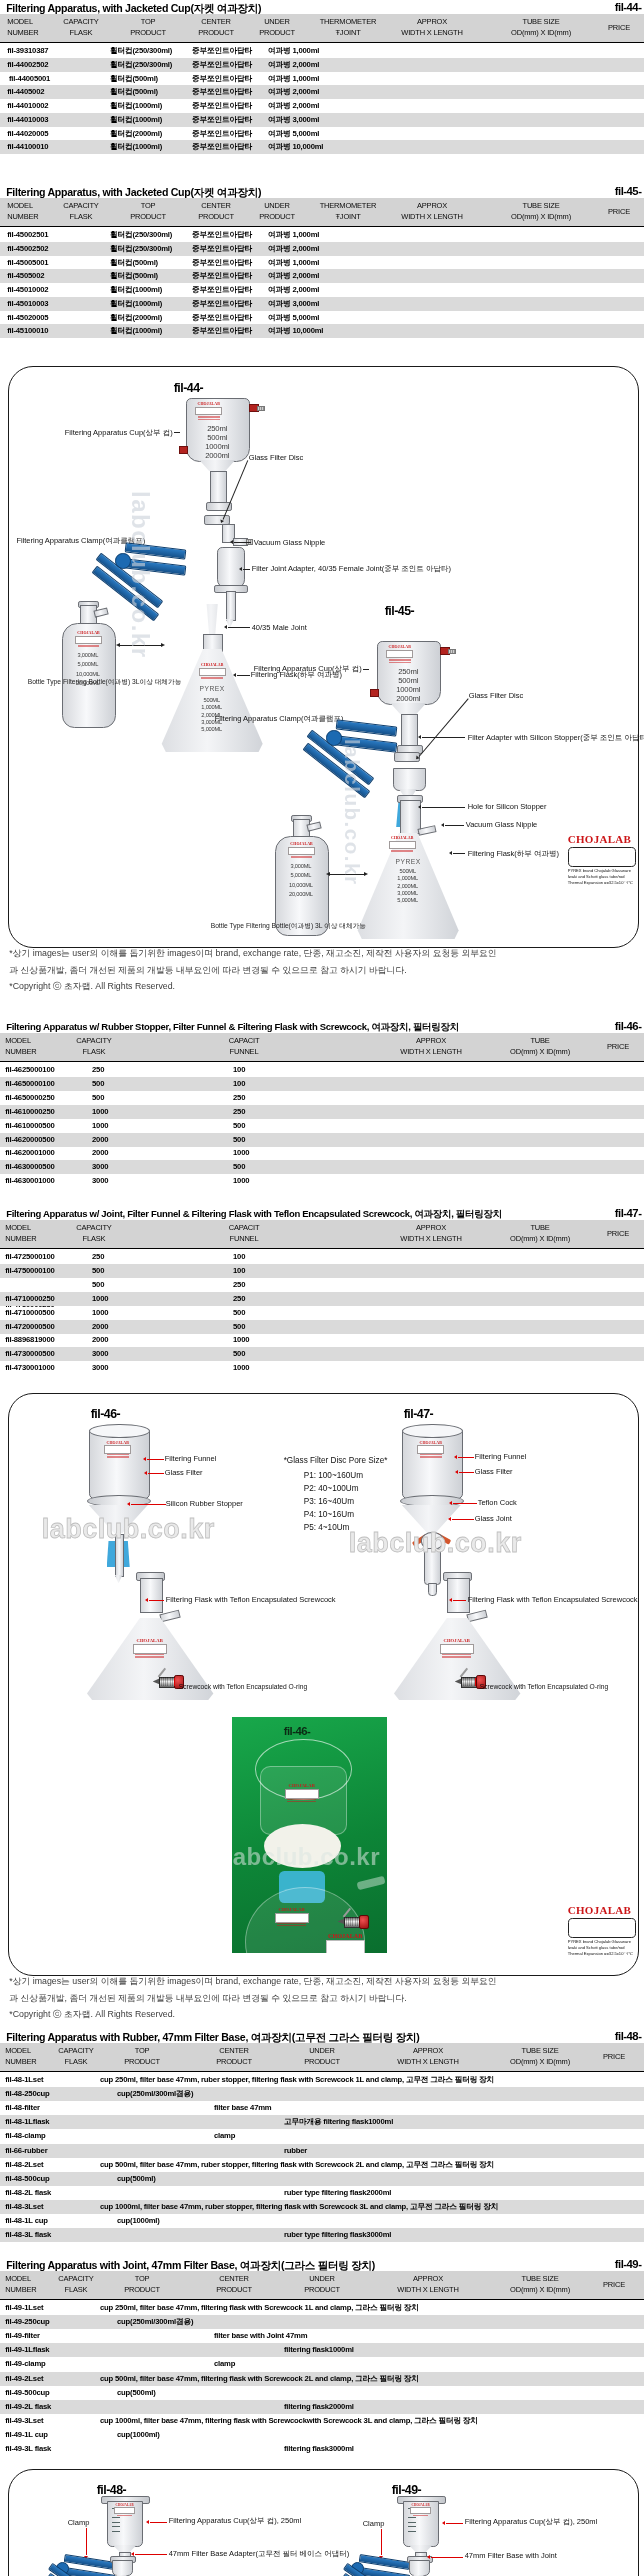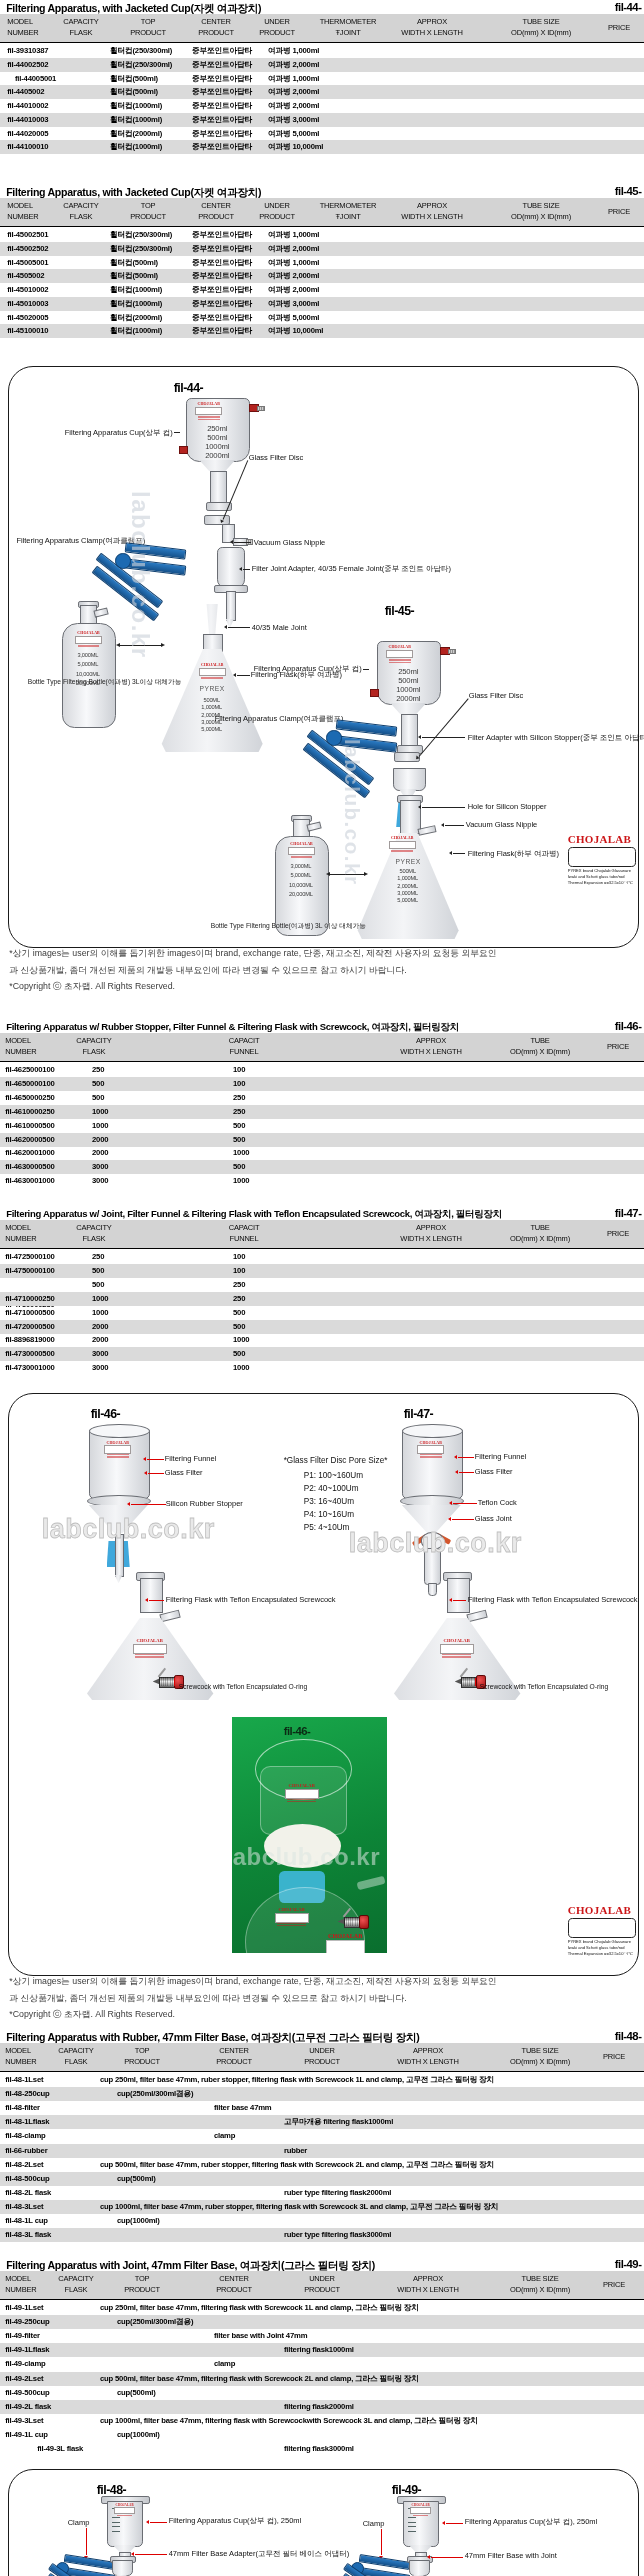--- a/index.html
+++ b/index.html
@@ -139,21 +139,21 @@
           <span class="cell" style="left: 192px;">중부쪼인트아답타</span>
           <span class="cell" style="left: 268px;">여과병 1,000ml</span>
         </div>
         <div class="ct-row g" style="top: 13.8px; height: 13.8px;">
           <span class="cell" style="left: 7.2px;">fil-44002502</span>
           <span class="cell" style="left: 110px;">휠터컵(250/300ml)</span>
           <span class="cell" style="left: 192px;">중부쪼인트아답타</span>
           <span class="cell" style="left: 268px;">여과병 2,000ml</span>
         </div>
         <div class="ct-row" style="top: 27.5px; height: 13.8px;">
-          <span class="cell" style="left: 15px;">fil-44005001</span>
+          <span class="cell" style="left: 9px;">fil-44005001</span>
           <span class="cell" style="left: 110px;">휠터컵(500ml)</span>
           <span class="cell" style="left: 192px;">중부쪼인트아답타</span>
           <span class="cell" style="left: 268px;">여과병 1,000ml</span>
         </div>
         <div class="ct-row g" style="top: 41px; height: 13.8px;">
           <span class="cell" style="left: 7.2px;">fil-4405002</span>
           <span class="cell" style="left: 110px;">휠터컵(500ml)</span>
           <span class="cell" style="left: 192px;">중부쪼인트아답타</span>
           <span class="cell" style="left: 268px;">여과병 2,000ml</span>
         </div>
@@ -594,21 +594,21 @@
         </div>
         <div class="ct-row" style="top: 113px; height: 14px;">
           <span class="cell" style="left: 5.2px;">fil-49-3Lset</span>
           <span class="cell" style="left: 100px;">cup 1000ml, filter base 47mm, filtering flask with Screwcockwith Screwcock 3L and clamp, 그라스 필터링 장치</span>
         </div>
         <div class="ct-row" style="top: 127px; height: 14px;">
           <span class="cell" style="left: 5.2px;">fil-49-1L cup</span>
           <span class="cell" style="left: 117px;">cup(1000ml)</span>
         </div>
         <div class="ct-row" style="top: 141px; height: 14px;">
-          <span class="cell" style="left: 5.2px; margin-left: 32px;">fil-49-3L flask</span>
+          <span class="cell" style="left: 5.2px;">fil-49-3L flask</span>
           <span class="cell" style="left: 284px;">filtering flask3000ml</span>
         </div>
       </div>
     </section>
 
   <div class="dbox" style="top:366px;height:580px">
     <div class="dcode" style="left:165px;top:14.4px">fil-44-</div>
 
     <div class="abs" style="left:170px;top:27px;width:85px;height:135px">
       <div class="glass" style="left:7.7px;top:4.1px;width:62px;height:62px;border-radius:5.2px 5.2px 13.4px 13.4px"></div>

